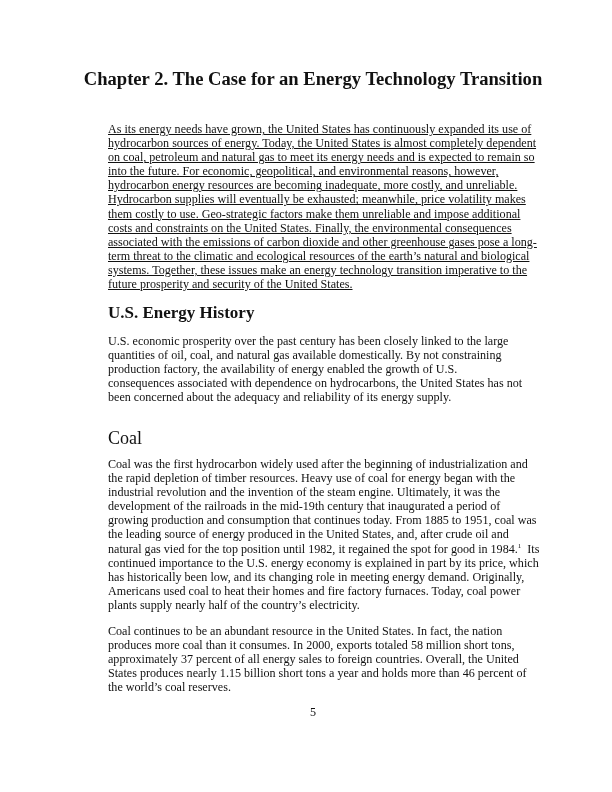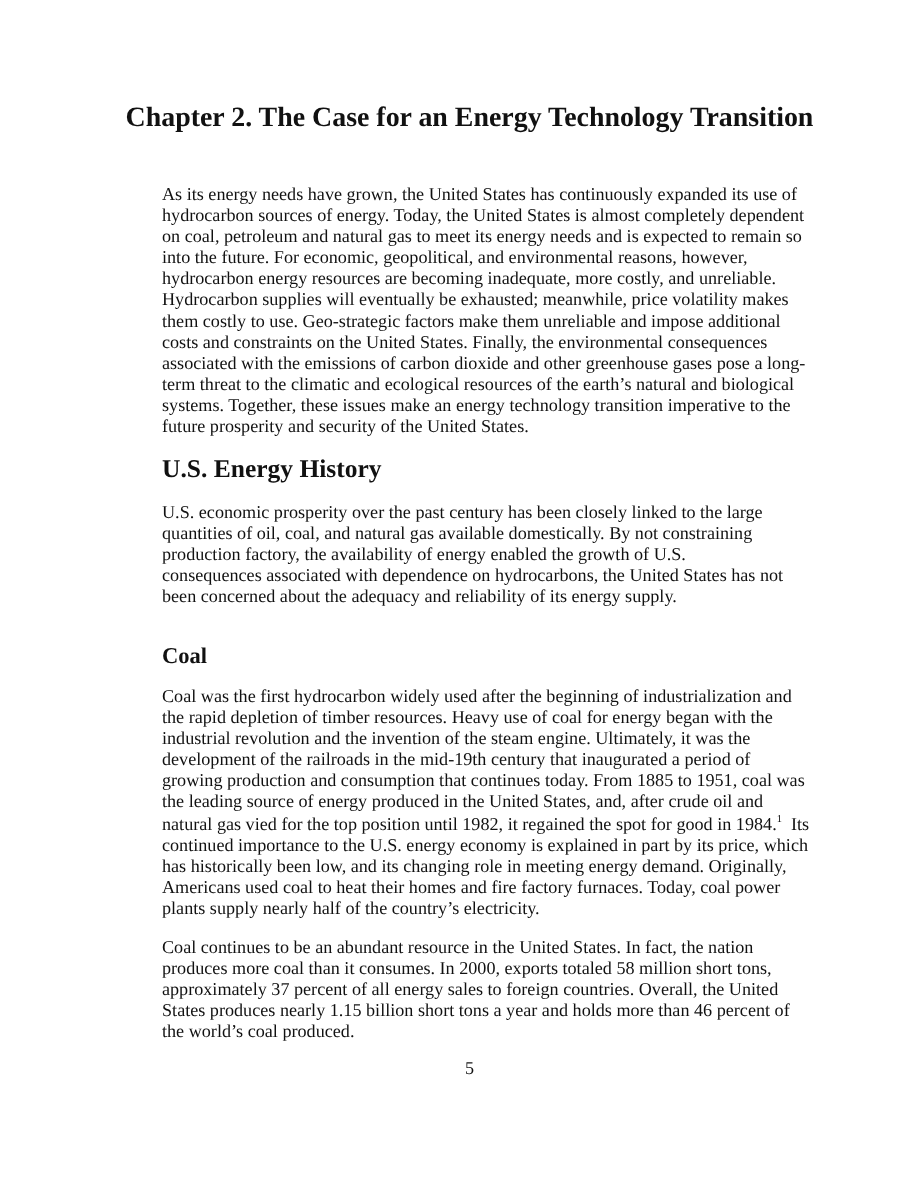--- a/index.html
+++ b/index.html
@@ -13,32 +13,32 @@
       position: absolute; left: 0; width: 612px; top: 68px;
       text-align: center; font-weight: bold; font-size: 18.6px; line-height: 22px;
       padding-left: 14px; box-sizing: border-box;
     }
     .block {
       position: absolute; left: 108px; width: 420px;
       font-size: 12.1px; line-height: 14.1px;
     }
     .line { display: block; white-space: nowrap; }
     .h2 { position: absolute; left: 108px; font-weight: bold; font-size: 17px; line-height: 18px; }
-    .h3 { position: absolute; left: 108px; font-weight: bold; font-size: 15px; line-height: 14px; }
+    .h3 { position: absolute; left: 108px; font-weight: normal; font-size: 18px; line-height: 14px; }
     sup.fn { font-size: 7px; vertical-align: 5px; line-height: 0; }
     .page-num { position: absolute; left: 0; width: 612px; text-align: center; top: 705px; font-size: 12.1px; padding-left: 14px; box-sizing: border-box;}
   </style>
 </head>
 <body>
 
 <div class="page">
 
   <div class="chapter-title">Chapter 2.  The Case for an Energy Technology Transition</div>
 
-  <div class="block" style="top:122px;">
+  <div class="block" style="top:122px;text-decoration:underline;">
     <span class="line">As its energy needs have grown, the United States has continuously expanded its use of</span>
     <span class="line">hydrocarbon sources of energy.  Today, the United States is almost completely dependent</span>
     <span class="line">on coal, petroleum and natural gas to meet its energy needs and is expected to remain so</span>
     <span class="line">into the future.  For economic, geopolitical, and environmental reasons, however,</span>
     <span class="line">hydrocarbon energy resources are becoming inadequate, more costly, and unreliable.</span>
     <span class="line">Hydrocarbon supplies will eventually be exhausted; meanwhile, price volatility makes</span>
     <span class="line">them costly to use.  Geo-strategic factors make them unreliable and impose additional</span>
     <span class="line">costs and constraints on the United States.  Finally, the environmental consequences</span>
     <span class="line">associated with the emissions of carbon dioxide and other greenhouse gases pose a long-</span>
     <span class="line">term threat to the climatic and ecological resources of the earth’s natural and biological</span>
@@ -70,18 +70,18 @@
     <span class="line">has historically been low, and its changing role in meeting energy demand.  Originally,</span>
     <span class="line">Americans used coal to heat their homes and fire factory furnaces.  Today, coal power</span>
     <span class="line">plants supply nearly half of the country’s electricity.</span>
   </div>
 
   <div class="block" style="top:624px;">
     <span class="line">Coal continues to be an abundant resource in the United States.  In fact, the nation</span>
     <span class="line">produces more coal than it consumes. In 2000, exports totaled 58 million short tons,</span>
     <span class="line">approximately 37 percent of all energy sales to foreign countries.  Overall, the United</span>
     <span class="line">States produces nearly 1.15 billion short tons a year and holds more than 46 percent of</span>
-    <span class="line">the world’s coal produced.</span>
+    <span class="line">the world’s coal reserves.</span>
   </div>
 
   <div class="page-num">5</div>
 
 </div>
 
 </body></html>

